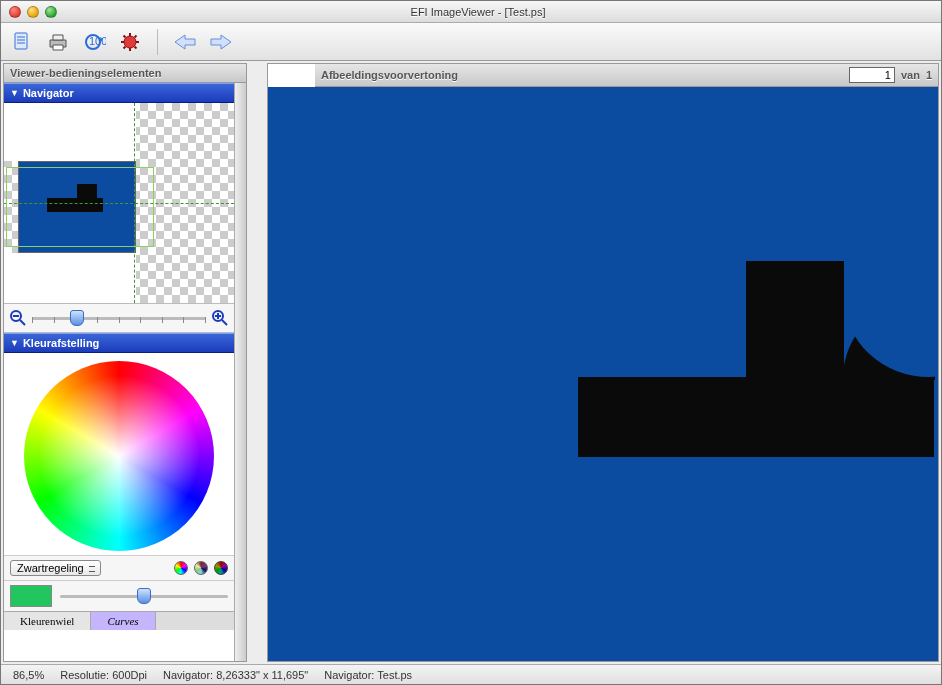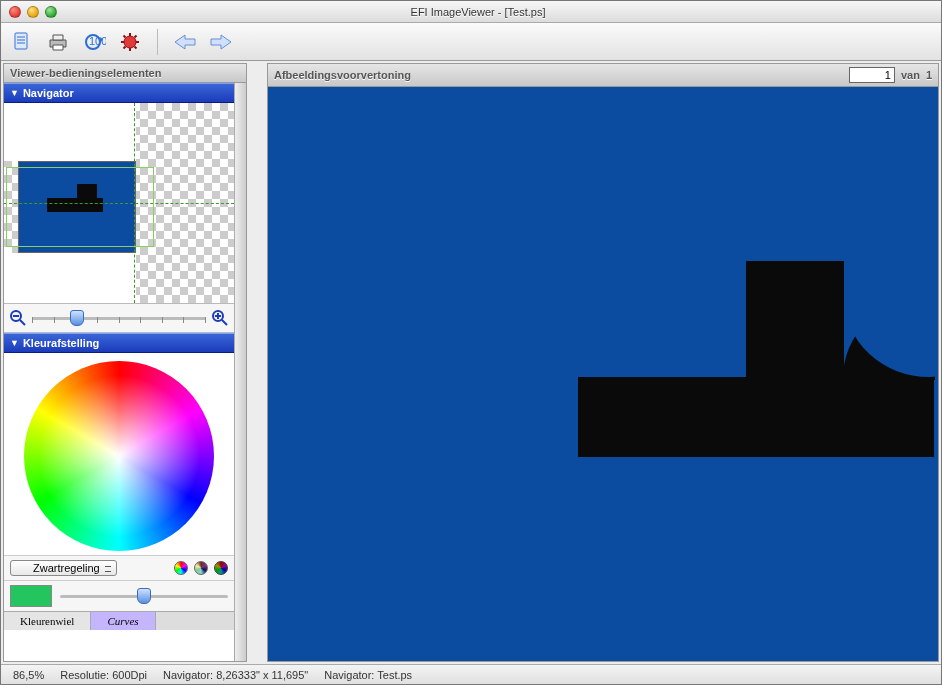--- a/index.html
+++ b/index.html
@@ -44,37 +44,37 @@
 .slider .ticks { position:absolute; left:0; right:0; top:4px; height:10px; display:flex; justify-content:space-between; }
 .slider .ticks span { width:1px; height:6px; background:#888; margin-top:4px;}
 .slider .thumb { position:absolute; top:1px; width:14px; height:16px; background:linear-gradient(#cde2ff,#5a90e0); border:1px solid #3a6cc0; border-radius:3px 3px 6px 6px; }
 
 .color-area { padding: 8px 20px 4px; background:#fff; display:flex; justify-content:center; position:relative; }
 .color-wheel { width: 190px; height: 190px; border-radius: 50%; background: conic-gradient(red,magenta,blue,cyan,lime,yellow,red); position:relative; }
 .color-wheel::after { content:""; position:absolute; inset:0; border-radius:50%; background: radial-gradient(circle,#fff 0%, rgba(255,255,255,0) 60%); }
 .color-marker { position:absolute; left:50%; top:50%; width:4px; height:4px; background:#000; transform:translate(-50%,-50%); }
 
 .control-row { display:flex; align-items:center; gap:6px; padding: 4px 6px; border-top:1px solid #ccc; background:#f6f6f6; }
-.combo { background:linear-gradient(#fff,#e8e8e8); border:1px solid #888; border-radius:3px; padding:1px 16px 1px 22px; position:relative; cursor:pointer; }
+.combo { background:linear-gradient(#fff,#e8e8e8); border:1px solid #888; border-radius:3px; padding:1px 16px 1px 6px; position:relative; cursor:pointer; }
 .combo::after { content:""; position:absolute; right:4px; top:3px; width:8px; height:10px; background:
   linear-gradient(#555,#555) center 2px/6px 1px no-repeat,
   linear-gradient(#555,#555) center 7px/6px 1px no-repeat; }
 .mini-wheel { width:14px; height:14px; border-radius:50%; background: conic-gradient(red,magenta,blue,cyan,lime,yellow,red); border:1px solid #666; cursor:pointer; }
 .mini-wheel.grey { filter: grayscale(0.7); }
 .mini-wheel.dark { filter: brightness(0.6); }
 
 .value-row { display:flex; align-items:center; gap:8px; padding:4px 6px; background:#f6f6f6; border-top:1px solid #ccc;}
 .value-input { width:40px; height:22px; border:1px solid #888; background:#22c55e; padding:1px 20px; }
 
 .tabs-row { display:flex; background:#ddd; border-top:1px solid #aaa; }
 .tab { padding:3px 16px; background:#e5e5e5; border-right:1px solid #aaa; cursor:pointer;font-family:Liberation Serif, serif; }
 .tab.inactive { background:#c4b5fd; font-style:italic; }
 
 .preview-panel { flex:1; display:flex; flex-direction:column; background:#fff; border:1px solid #999; }
-.preview-header { background:linear-gradient(#e6e6e6,#c8c8c8); border-bottom:1px solid #999; padding:3px 6px; font-weight:bold; color:#555; text-shadow:0 1px 0 #fff; display:flex; align-items:center; }
+.preview-header { background:linear-gradient(#e6e6e6,#c8c8c8); border-bottom:1px solid #999; padding:3px 6px; font-weight:bold; color:#555; text-shadow:0 1px 0 #fff; display:flex; align-items:center;margin-left:47px; }
 .page-controls { margin-left:auto; display:flex; align-items:center; gap:6px; }
 .page-input { width:46px; height:16px; border:1px solid #666; text-align:right; padding:0 3px; background:#fff; }
 
 .canvas { flex:1; background:#0c4ca0; position:relative; overflow:hidden; }
 .shape-main { position:absolute; left:310px; top:290px; width:356px; height:80px; background:#0a0a0a; }
 .shape-top { position:absolute; left:478px; top:174px; width:98px; height:120px; background:#0a0a0a; }
 
 .shape-fillet2 { position:absolute; left:575px; top:213px; width:92px; height:80px; background:#0a0a0a; border-top-left-radius:78px; }
 
 .shape-arc-cut { position:absolute; left:576px; top:130px; width:170px; height:160px; background:#0c4ca0; border-radius:50%; }

